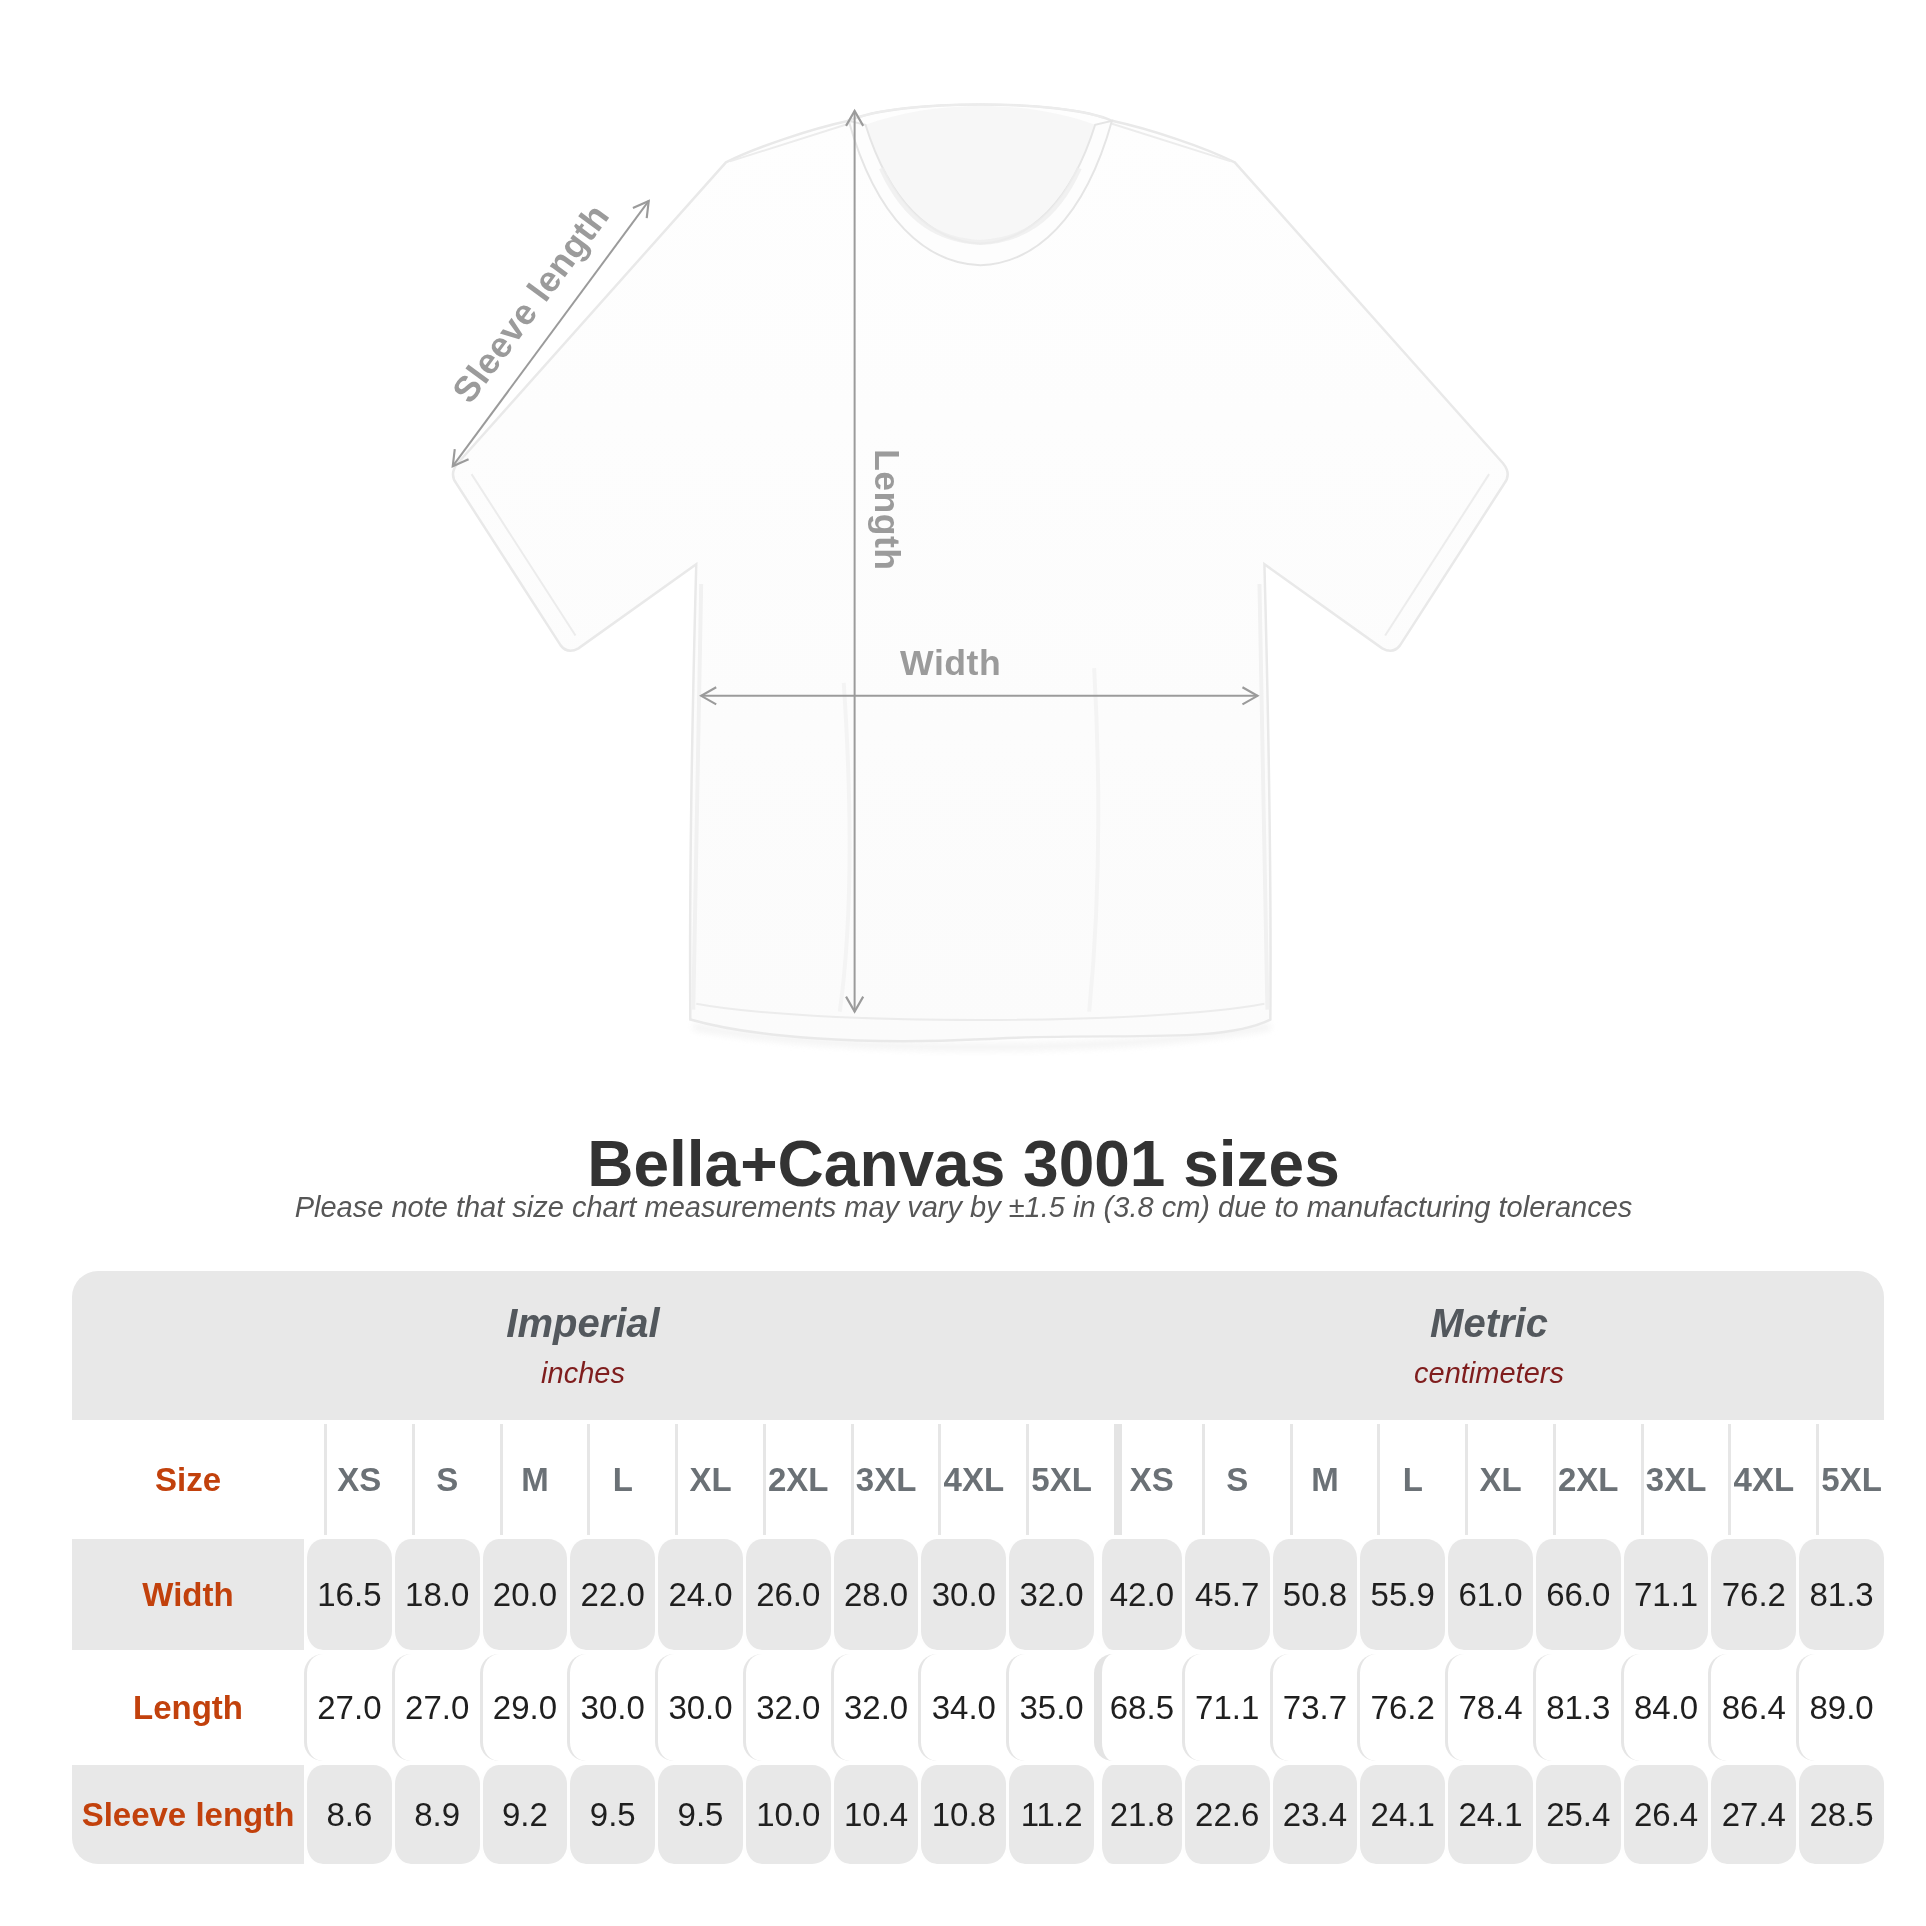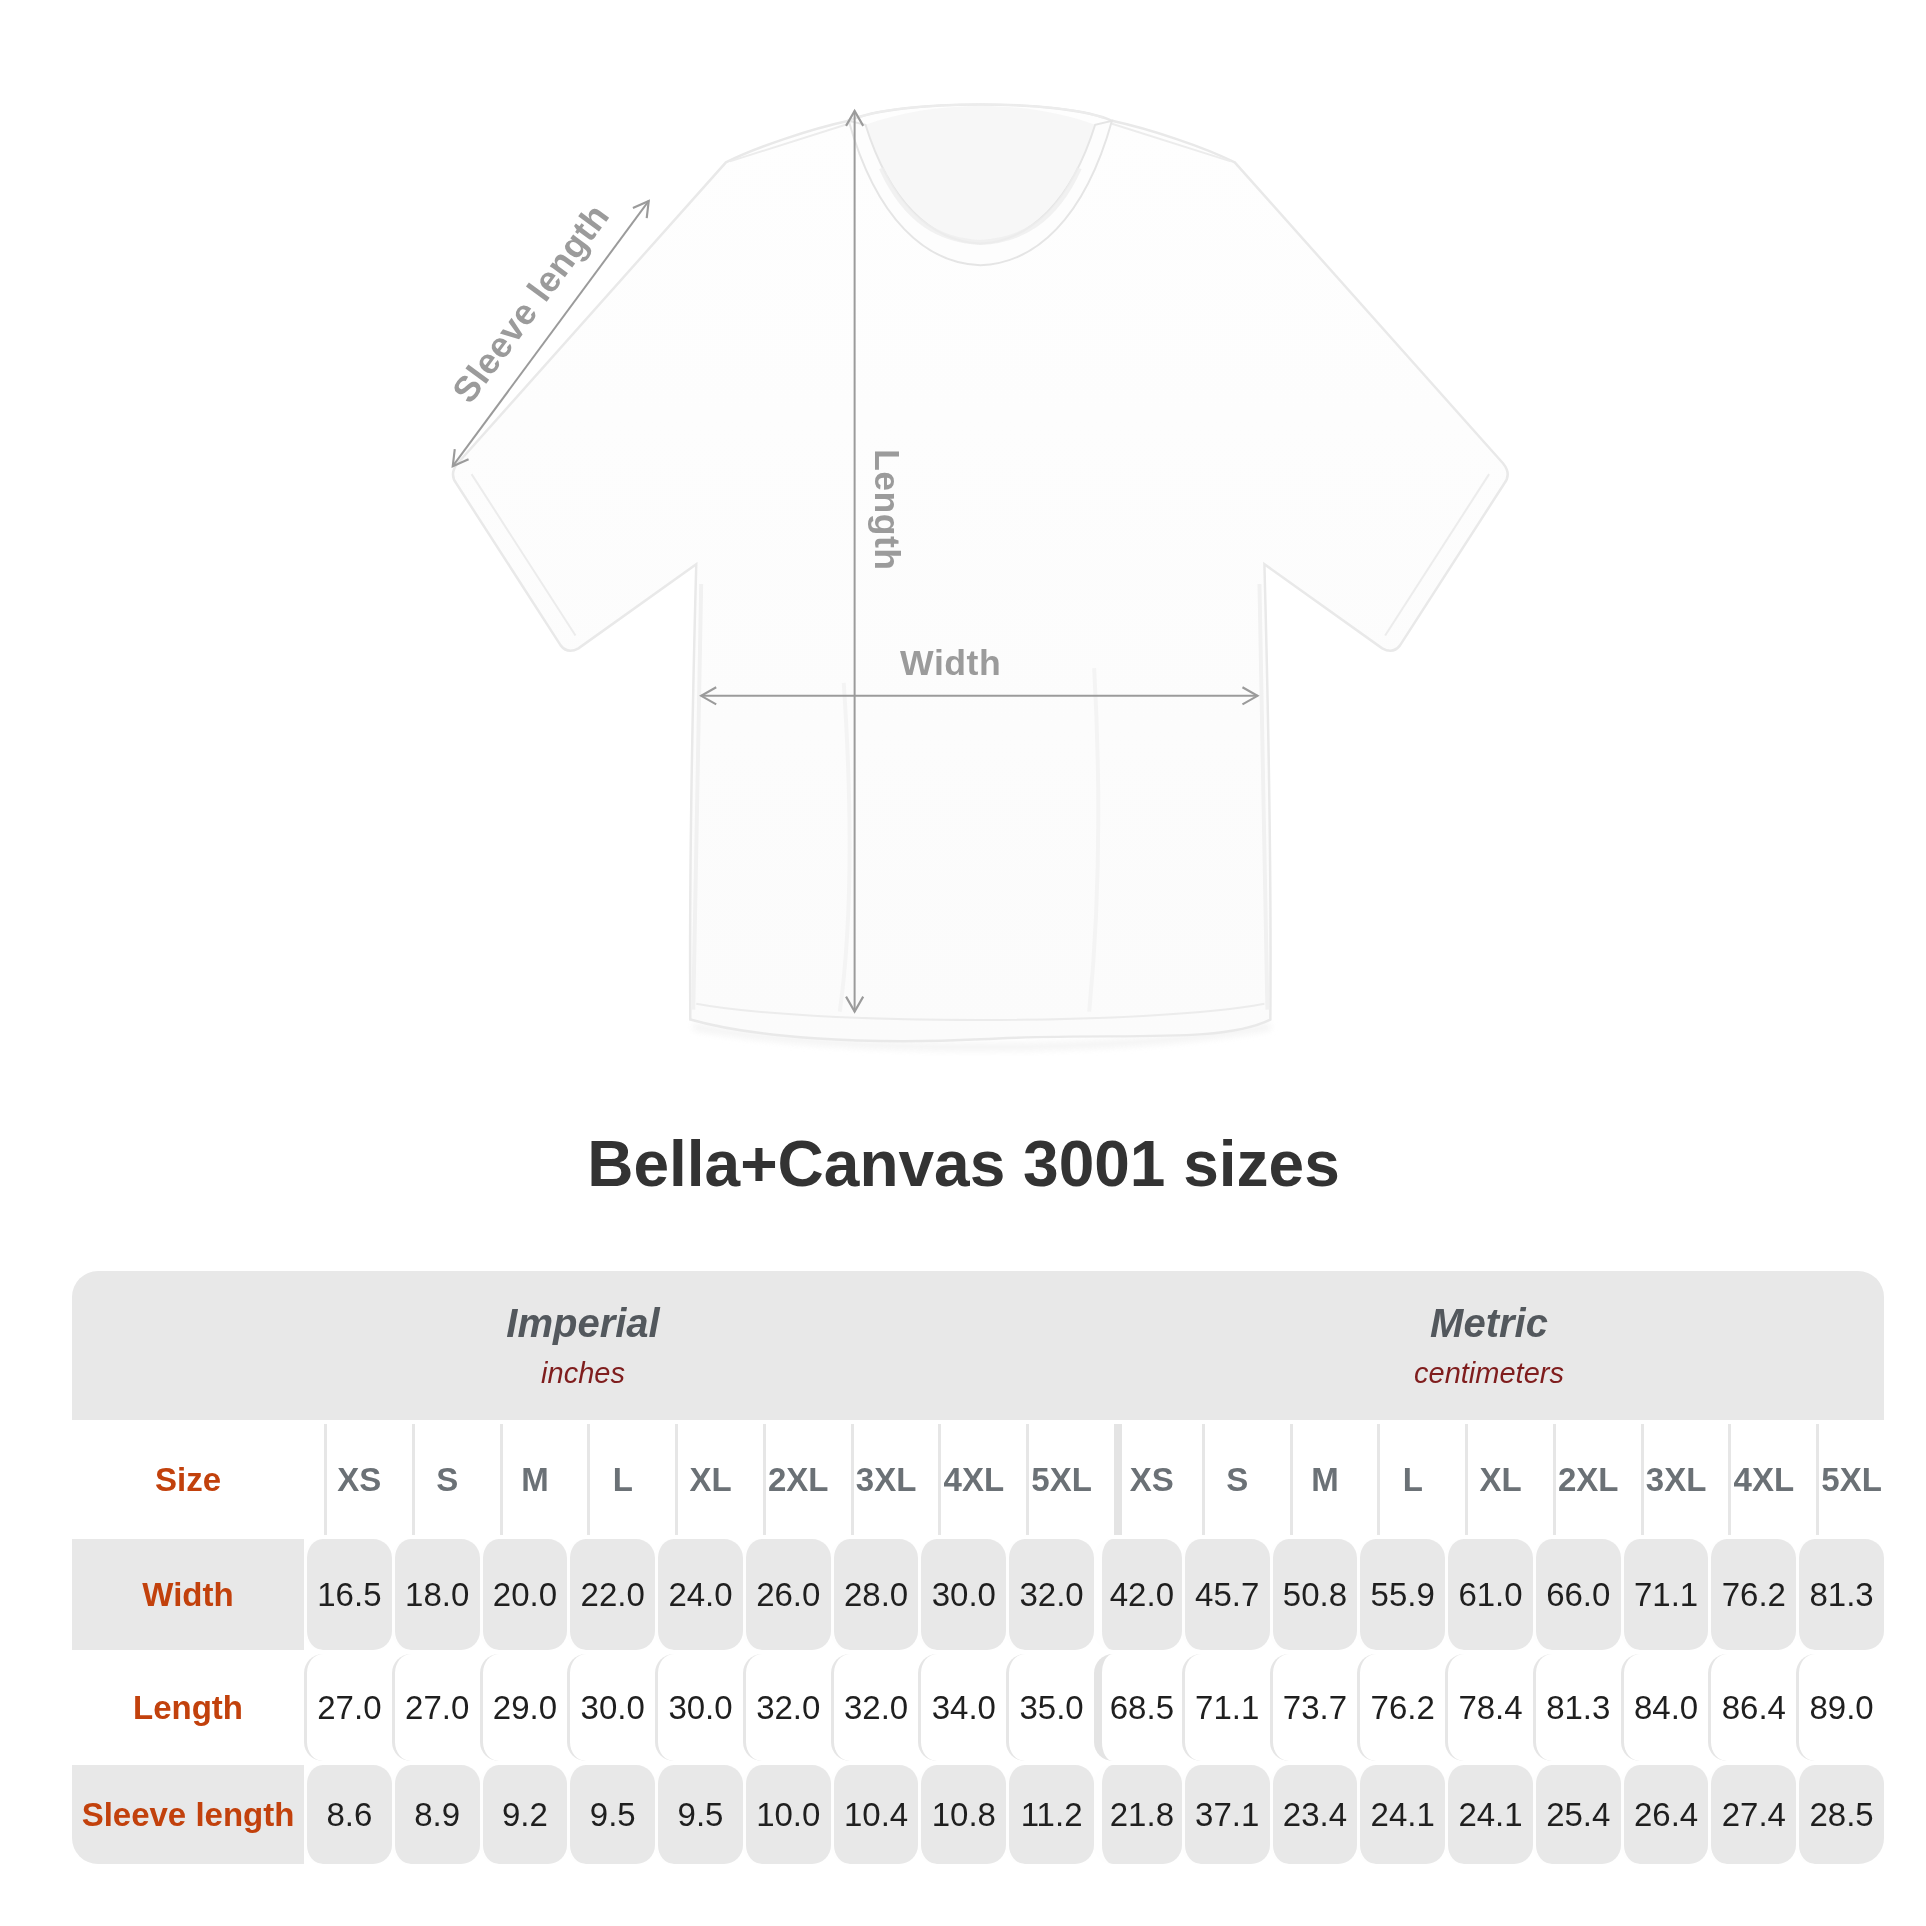--- a/index.html
+++ b/index.html
@@ -125,20 +125,21 @@
     <line x1="863" y1="112" x2="863" y2="1022" stroke="#9b9b9b" stroke-width="2" marker-start="url(#ah)" marker-end="url(#ah)"></line>
     <line x1="708" y1="703" x2="1270" y2="703" stroke="#9b9b9b" stroke-width="2" marker-start="url(#ah)" marker-end="url(#ah)"></line>
     <line x1="655" y1="203" x2="457" y2="471" stroke="#9b9b9b" stroke-width="2" marker-start="url(#ah)" marker-end="url(#ah)"></line>
 
     <text class="ann-label" x="893" y="515" text-anchor="middle" dominant-baseline="middle" transform="rotate(90 893 515)">Length</text>
     <text class="ann-label" x="960" y="682" text-anchor="middle">Width</text>
     <text class="ann-label" x="538" y="308" text-anchor="middle" dominant-baseline="middle" transform="rotate(-53.5 538 308)">Sleeve length</text>
   </svg>
 
   <div class="page-title">Bella+Canvas 3001 sizes</div>
+  <div class="page-subtitle">Please note that size chart measurements may vary by ±1.5 in (3.8 cm) due to manufacturing tolerances</div>
 
   <div class="size-table" id="sizeTable">
     <div class="unit-cell imperial">
       <div class="unit-title">Imperial</div>
       <div class="unit-sub">inches</div>
     </div>
     <div class="unit-cell metric">
       <div class="unit-title">Metric</div>
       <div class="unit-sub">centimeters</div>
     </div>
@@ -204,21 +205,21 @@
       <div class="cell val row-gray sep">8.6</div>
       <div class="cell val row-gray sep">8.9</div>
       <div class="cell val row-gray sep">9.2</div>
       <div class="cell val row-gray sep">9.5</div>
       <div class="cell val row-gray sep">9.5</div>
       <div class="cell val row-gray sep">10.0</div>
       <div class="cell val row-gray sep">10.4</div>
       <div class="cell val row-gray sep">10.8</div>
       <div class="cell val row-gray sep">11.2</div>
       <div class="cell val row-gray sep-wide">21.8</div>
-      <div class="cell val row-gray sep">37.1</div>
+      <div class="cell val row-gray sep">22.6</div>
       <div class="cell val row-gray sep">23.4</div>
       <div class="cell val row-gray sep">24.1</div>
       <div class="cell val row-gray sep">24.1</div>
       <div class="cell val row-gray sep">25.4</div>
       <div class="cell val row-gray sep">26.4</div>
       <div class="cell val row-gray sep">27.4</div>
       <div class="cell val row-gray sep">28.5</div>
     </div>
 
 </div>

